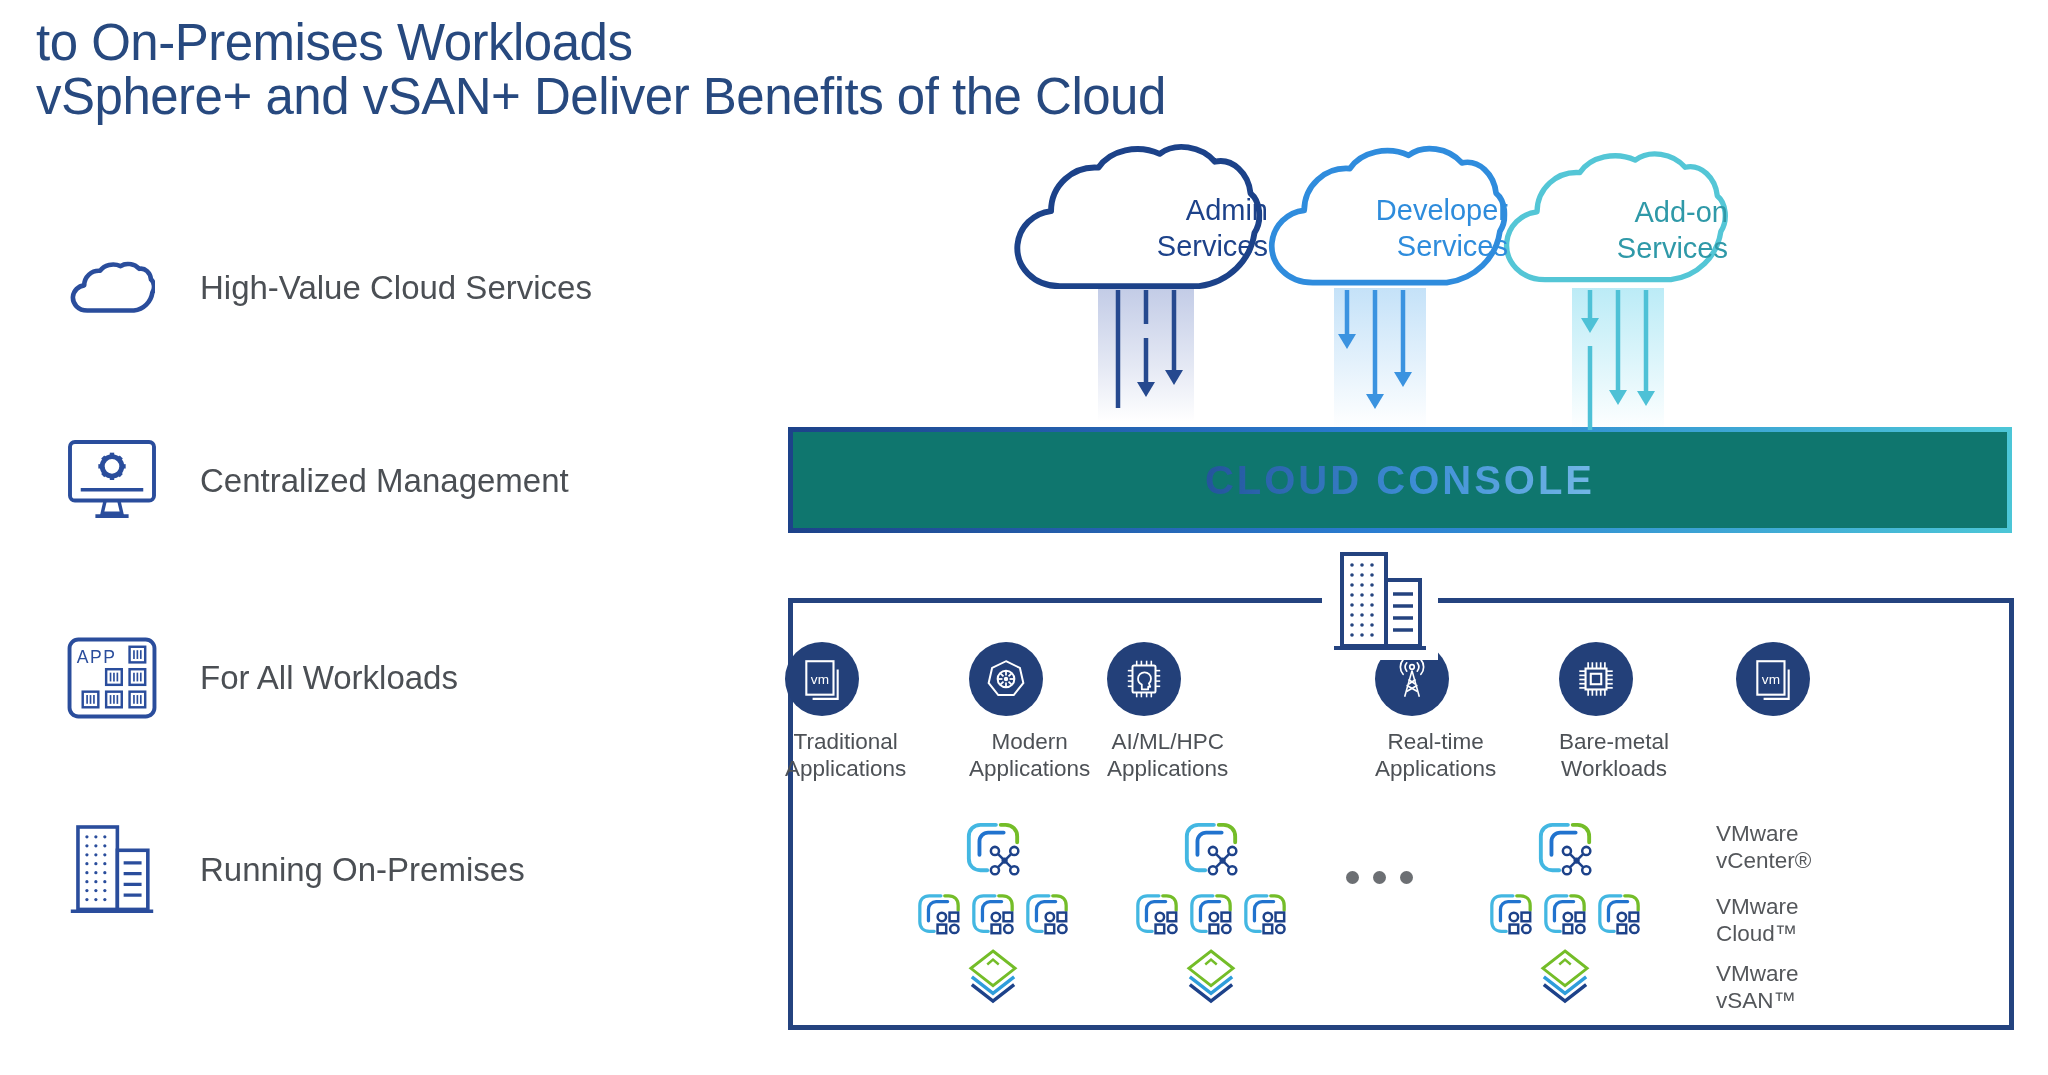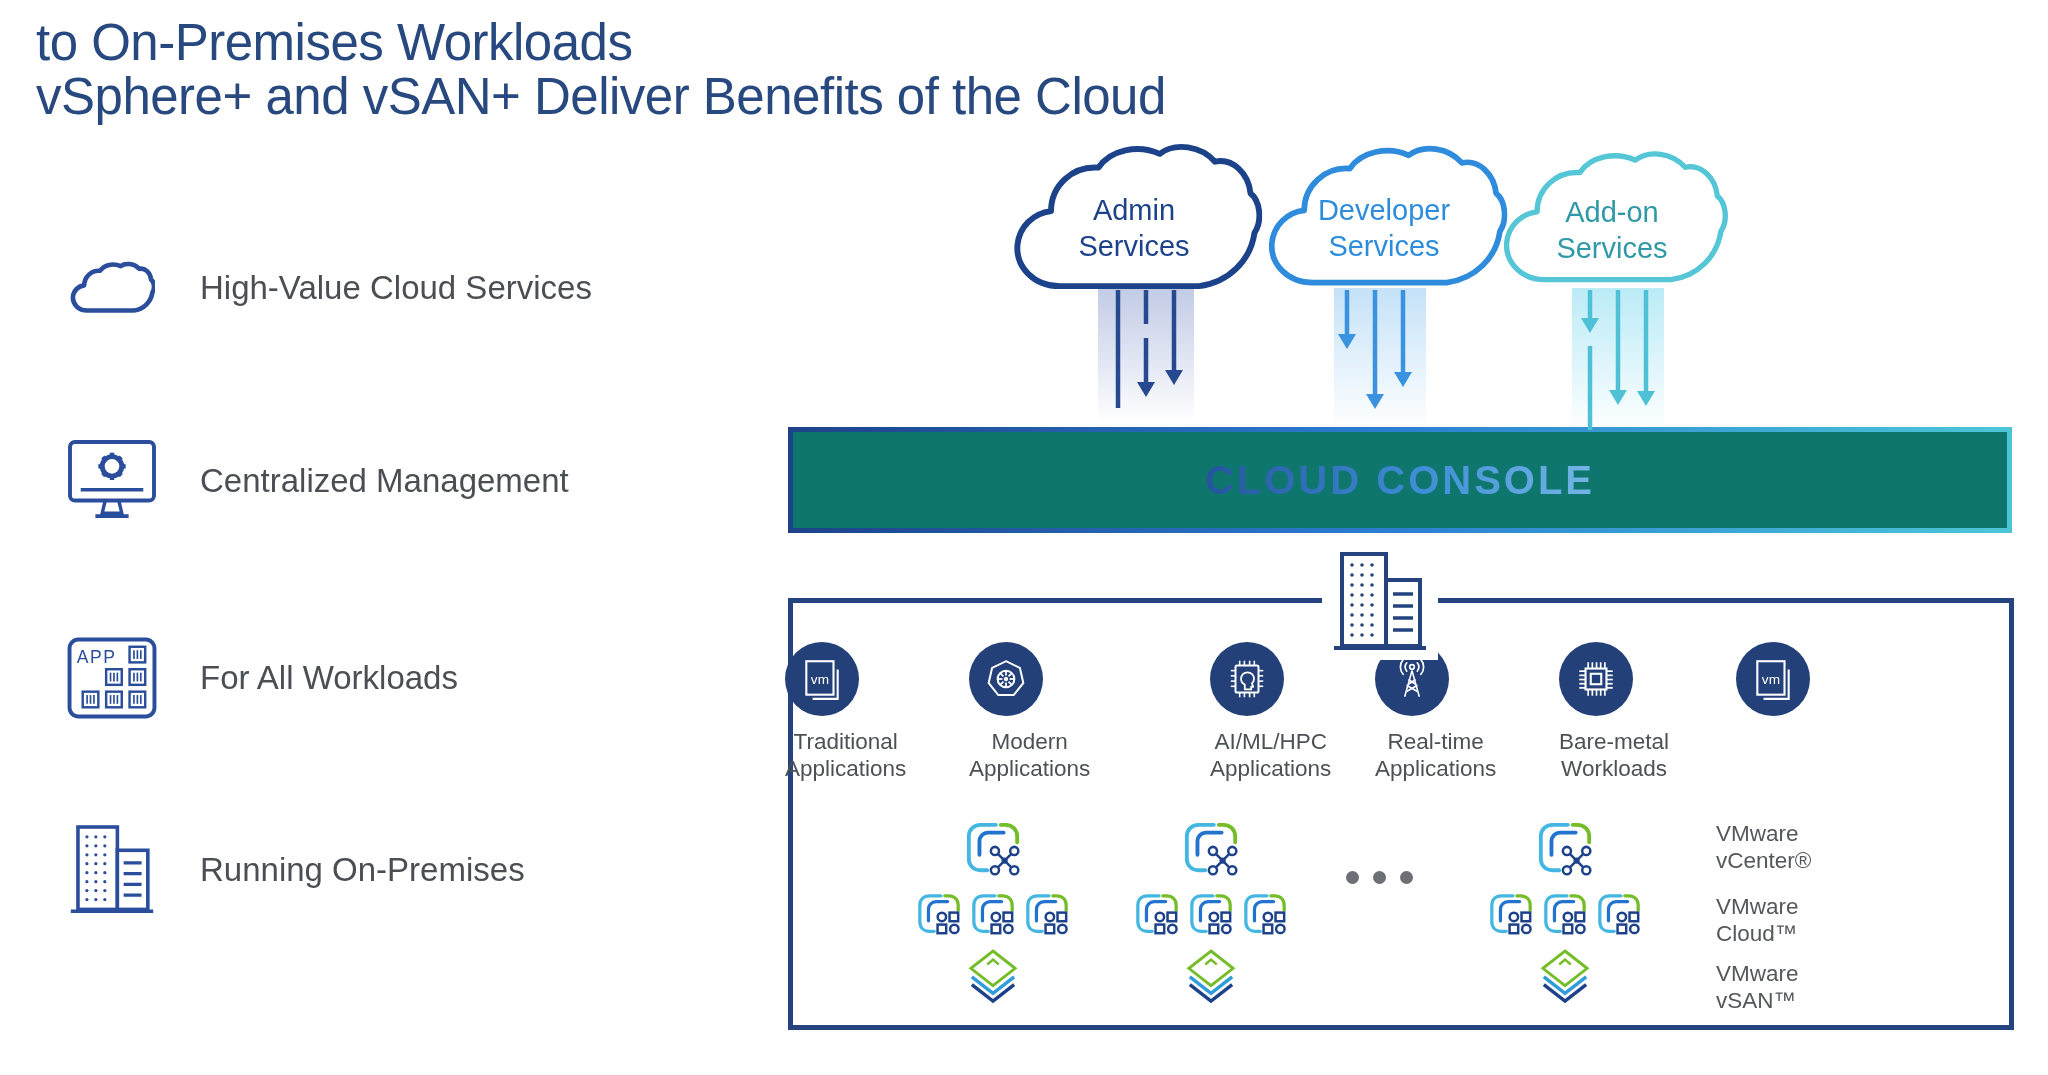--- a/index.html
+++ b/index.html
@@ -24,21 +24,21 @@
   .benefit{position:absolute;left:56px;display:flex;align-items:center;gap:32px;height:100px;}
   .iconbox{width:112px;display:flex;justify-content:center;align-items:center;}
   .blabel{font-size:33px;color:#4b4f54;white-space:nowrap;}
   .blue-icon{color:#2a4d9c;}
 
   
   .cloud{position:absolute;}
   .cloud svg{position:absolute;left:0;top:0;width:100%;height:100%;fill:#fff;}
   .cloud-big{stroke-width:6;}
   .cloud-small{stroke-width:14;}
-  .cloud-label{position:absolute;left:0;right:0;top:33%;text-align:center;
+  .cloud-label{position:absolute;left:0;right:0;top:33%;text-align:right;
     font-size:29px;line-height:36px;font-weight:500;}
   .cloud-admin svg{color:#1c4289;} .cloud-admin .cloud-label{color:#1d428a;}
   .cloud-dev svg{color:#2f8cdd;}  .cloud-dev .cloud-label{color:#2e8cdc;}
   .cloud-addon svg{color:#54c6d6;} .cloud-addon .cloud-label{color:#2f99a8;}
 
   
   .band{position:absolute;z-index:1;}
   .band-admin{background:linear-gradient(180deg,rgba(96,120,190,.38),rgba(96,120,190,.16) 60%,rgba(96,120,190,0));}
   .band-dev{background:linear-gradient(180deg,rgba(125,190,240,.45),rgba(125,190,240,.18) 60%,rgba(125,190,240,0));}
   .band-addon{background:linear-gradient(180deg,rgba(120,216,238,.5),rgba(120,216,238,.2) 62%,rgba(120,216,238,0));}
@@ -430,21 +430,21 @@
     <div class="circle">
         <svg viewBox="0 0 44 44">
           <use href="#sym-k8s"></use>
         </svg>
       </div>
     <div class="wlabel">
       <div>Modern</div>
         <div>Applications</div>
     </div>
   </div>
-  <div class="workload" style="left:1210px">
+  <div class="workload" style="left:1107px">
     <div class="circle">
         <svg viewBox="0 0 44 44">
           <use href="#sym-ai"></use>
         </svg>
       </div>
     <div class="wlabel">
       <div>AI/ML/HPC</div>
         <div>Applications</div>
     </div>
   </div>

